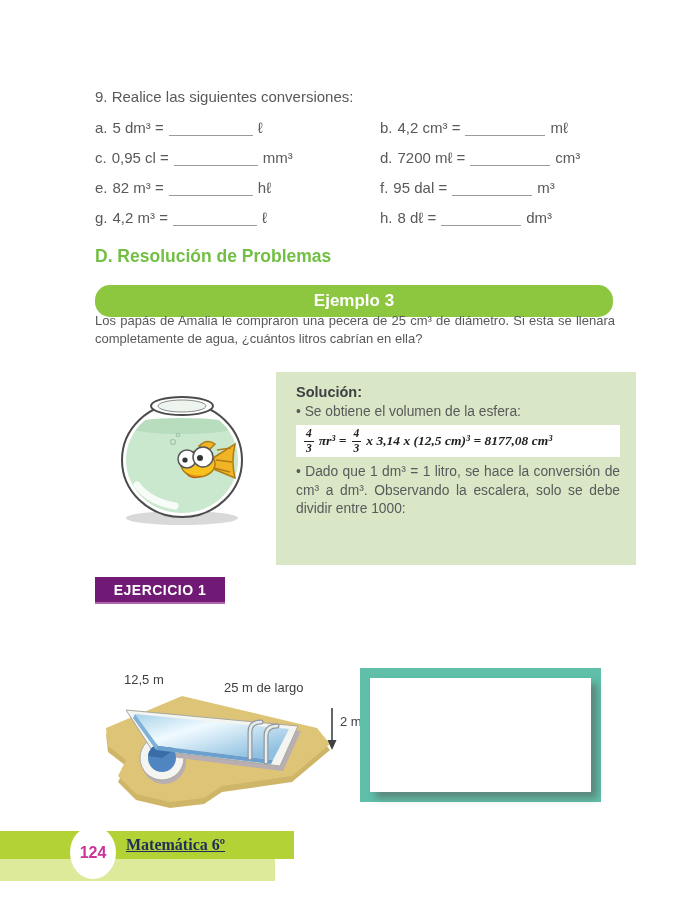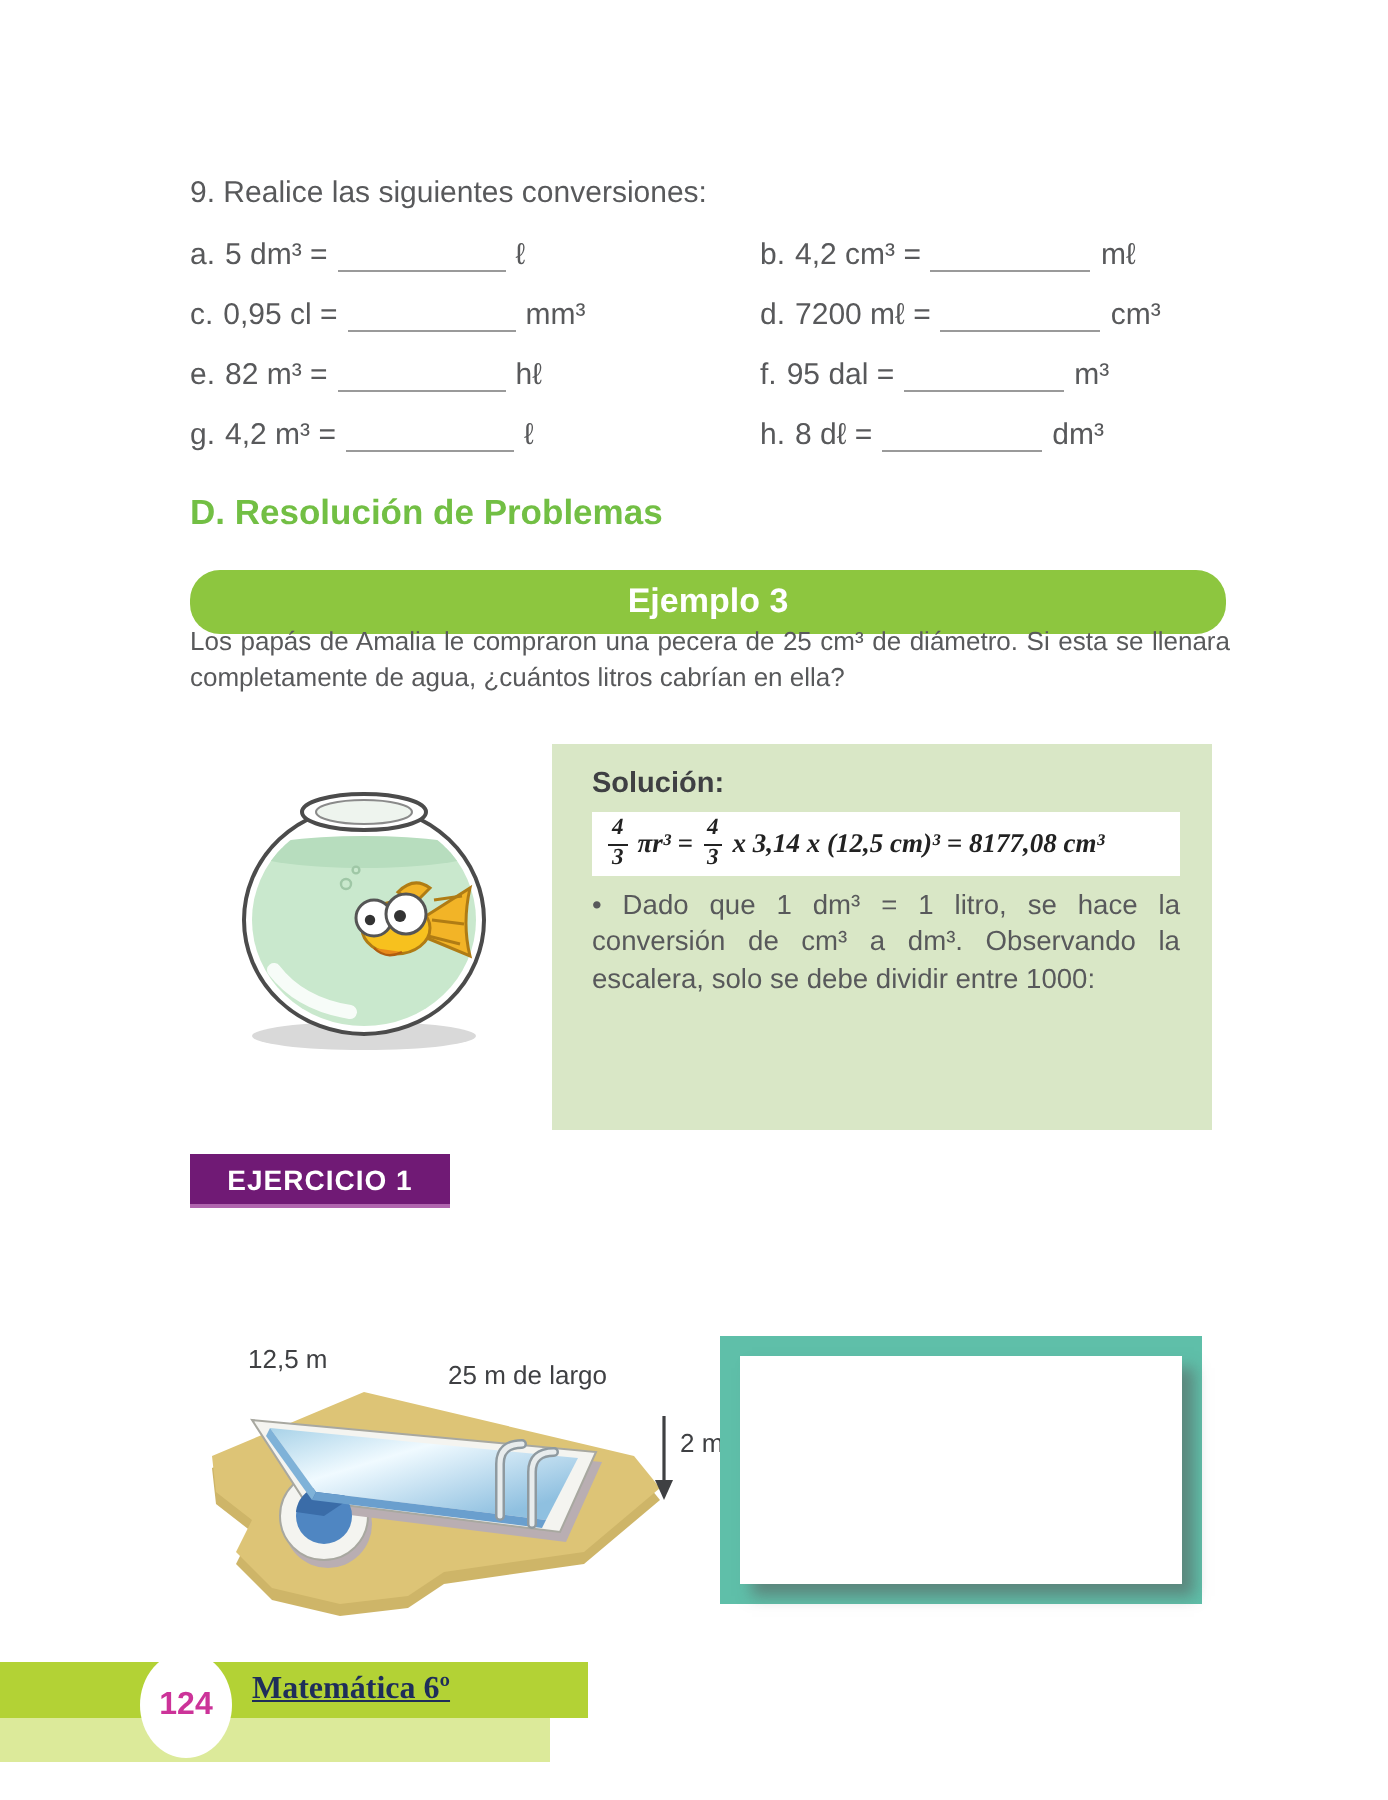--- a/index.html
+++ b/index.html
@@ -14,21 +14,21 @@
   .conv-item{display:flex;align-items:flex-end;gap:5px;white-space:nowrap;line-height:17px;}
   .blank{display:inline-block;width:84px;border-bottom:1.5px solid #9a9a9a;height:14px;}
   .blank.narrow{width:80px;}
   
   .section-heading{position:absolute;left:95px;top:246px;font-size:17.5px;font-weight:bold;color:#72bf44;}
   .example-banner{position:absolute;left:95px;top:285px;width:518px;height:32px;background:#8dc63f;
     color:#fff;font-size:17px;font-weight:bold;display:flex;align-items:center;justify-content:center;border-radius:15px;}
   .problem-text{position:absolute;left:95px;top:312px;width:520px;font-size:13px;line-height:1.4;text-align:justify;}
   
   .fishbowl-wrap{position:absolute;left:95px;top:380px;width:175px;height:150px;}
-  .solution-box{position:absolute;left:276px;top:372px;width:330px;height:193px;background:#d9e7c6;
+  .solution-box{position:absolute;left:276px;top:372px;width:360px;height:193px;background:#d9e7c6;
     box-sizing:border-box;padding:11px 16px 10px 20px;font-size:13.8px;line-height:1.32;}
   .solution-title{font-weight:bold;font-size:14.5px;color:#3f4043;}
   .sol-bullet{margin-top:1px;text-align:justify;}
   .formula-box{background:#fff;margin:4px 0 6px 0;padding:3px 8px;display:flex;align-items:center;gap:5px;
     font-family:"Liberation Serif","DejaVu Serif",serif;font-style:italic;font-weight:600;font-size:13.5px;color:#222;}
   .frac{display:inline-flex;flex-direction:column;align-items:center;line-height:1;font-size:11.5px;}
   .frac .num{border-bottom:1px solid #222;padding:0 2px 1px 2px;}
   .frac .den{padding-top:1px;}
   .formula-box-2{background:#fff;margin:6px 0 0 28px;width:232px;padding:4px 6px;
     font-family:"Liberation Serif","DejaVu Serif",serif;font-style:italic;font-weight:600;font-size:12.5px;color:#222;text-align:center;}
@@ -144,20 +144,21 @@
         <circle cx="105" cy="78" r="3" fill="#333"></circle>
         <path d="M 92,94 Q 98,100 106,96" fill="#e88a1a" stroke="#b05e10" stroke-width="1.2"></path>
       </g>
       <circle cx="78" cy="62" r="2.5" fill="none" stroke="#9fc7a6" stroke-width="1.2"></circle>
       <circle cx="83" cy="55" r="1.7" fill="none" stroke="#9fc7a6" stroke-width="1.2"></circle>
     </svg>
   </div>
 
   <div class="solution-box">
     <div class="solution-title">Solución:</div>
+    <div class="sol-bullet">• Se obtiene el volumen de la esfera:</div>
     <div class="formula-box">
       <span class="frac">
         <span class="num">4</span>
         <span class="den">3</span>
       </span>
       <span>πr³ =</span>
       <span class="frac">
         <span class="num">4</span>
         <span class="den">3</span>
       </span>

